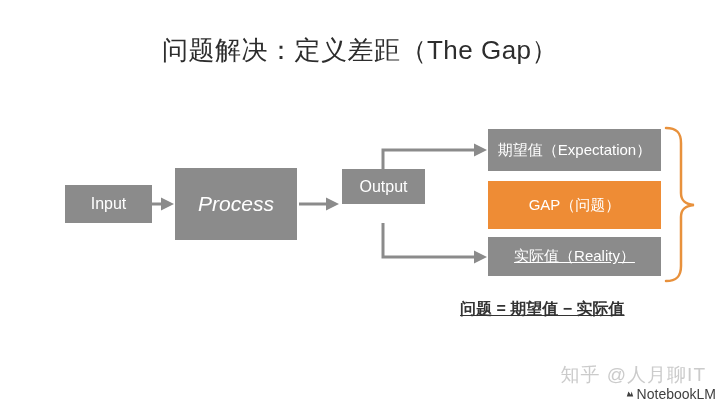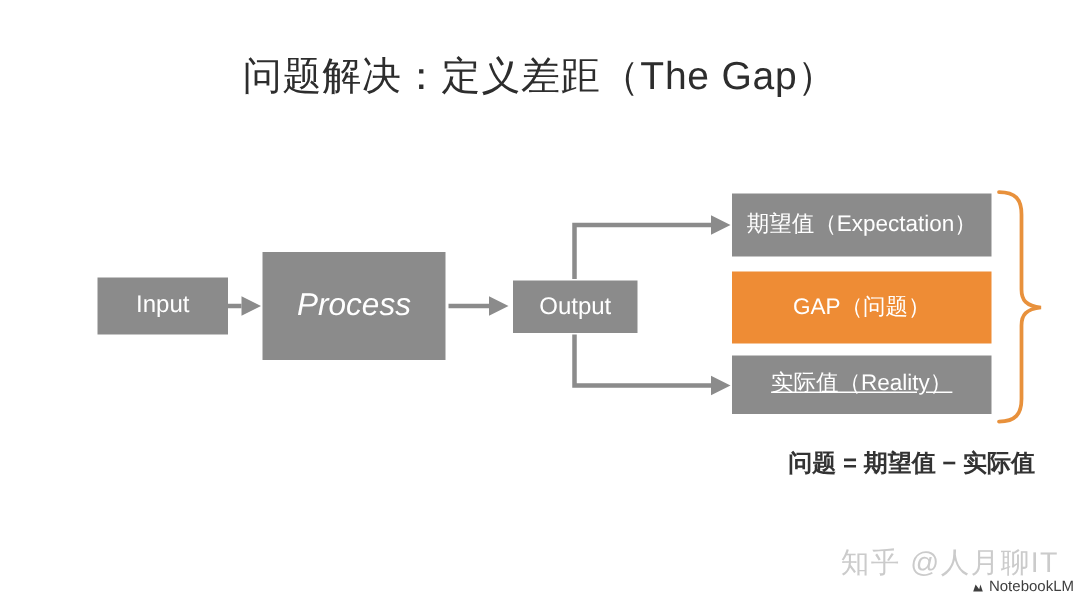--- a/index.html
+++ b/index.html
@@ -37,44 +37,45 @@
     position:absolute;
     display:flex;align-items:center;justify-content:center;
     color:#ffffff;
     background:var(--box-gray);
     text-align:center;
     line-height:1.1;
   }
   .box.orange{background:var(--accent-orange);}
   .box-input    {left:45px;  top:185px; width:87px;  height:38px; font-size:16px;margin-left:20px;}
   .box-process  {left:175px; top:168px; width:122px; height:72px; font-size:21px;font-style:italic;}
-  .box-output   {left:342px; top:187px; width:83px;  height:35px; font-size:16px;}
+  .box-output   {left:342px; top:169px; width:83px;  height:35px; font-size:16px;}
   .box-expect   {left:488px; top:129px; width:173px; height:42px; font-size:15px;}
   .box-gap      {left:488px; top:181px; width:173px; height:48px; font-size:15px;}
   .box-reality  {left:488px; top:237px; width:173px; height:39px; font-size:15px;text-decoration:underline;}
   .formula{
     position:absolute;
     left:460px;top:299px;width:230px;
-    text-align:right;
+    text-align:left;
     font-size:16px;
     font-weight:700;
     color:var(--formula-text);
+    text-decoration:underline;
   }
   .watermark{
     position:absolute;
     right:14px;top:362px;
     font-size:19px;
     color:var(--watermark-gray);
     letter-spacing:1px;
   }
   .credit{
     position:absolute;
     right:4px;top:386px;
     display:flex;align-items:center;gap:3px;
-    font-size:10px;
+    font-size:14px;
     color:var(--credit-text);
   }
   .credit svg{display:block;}
   line,path.conn{stroke:var(--box-gray);stroke-width:3;fill:none;}
   polygon.head{fill:var(--box-gray);}
   path.bracket{stroke:var(--bracket-orange);stroke-width:2.5;fill:none;stroke-linecap:round;}
 </style>
 </head>
 <body>
 

